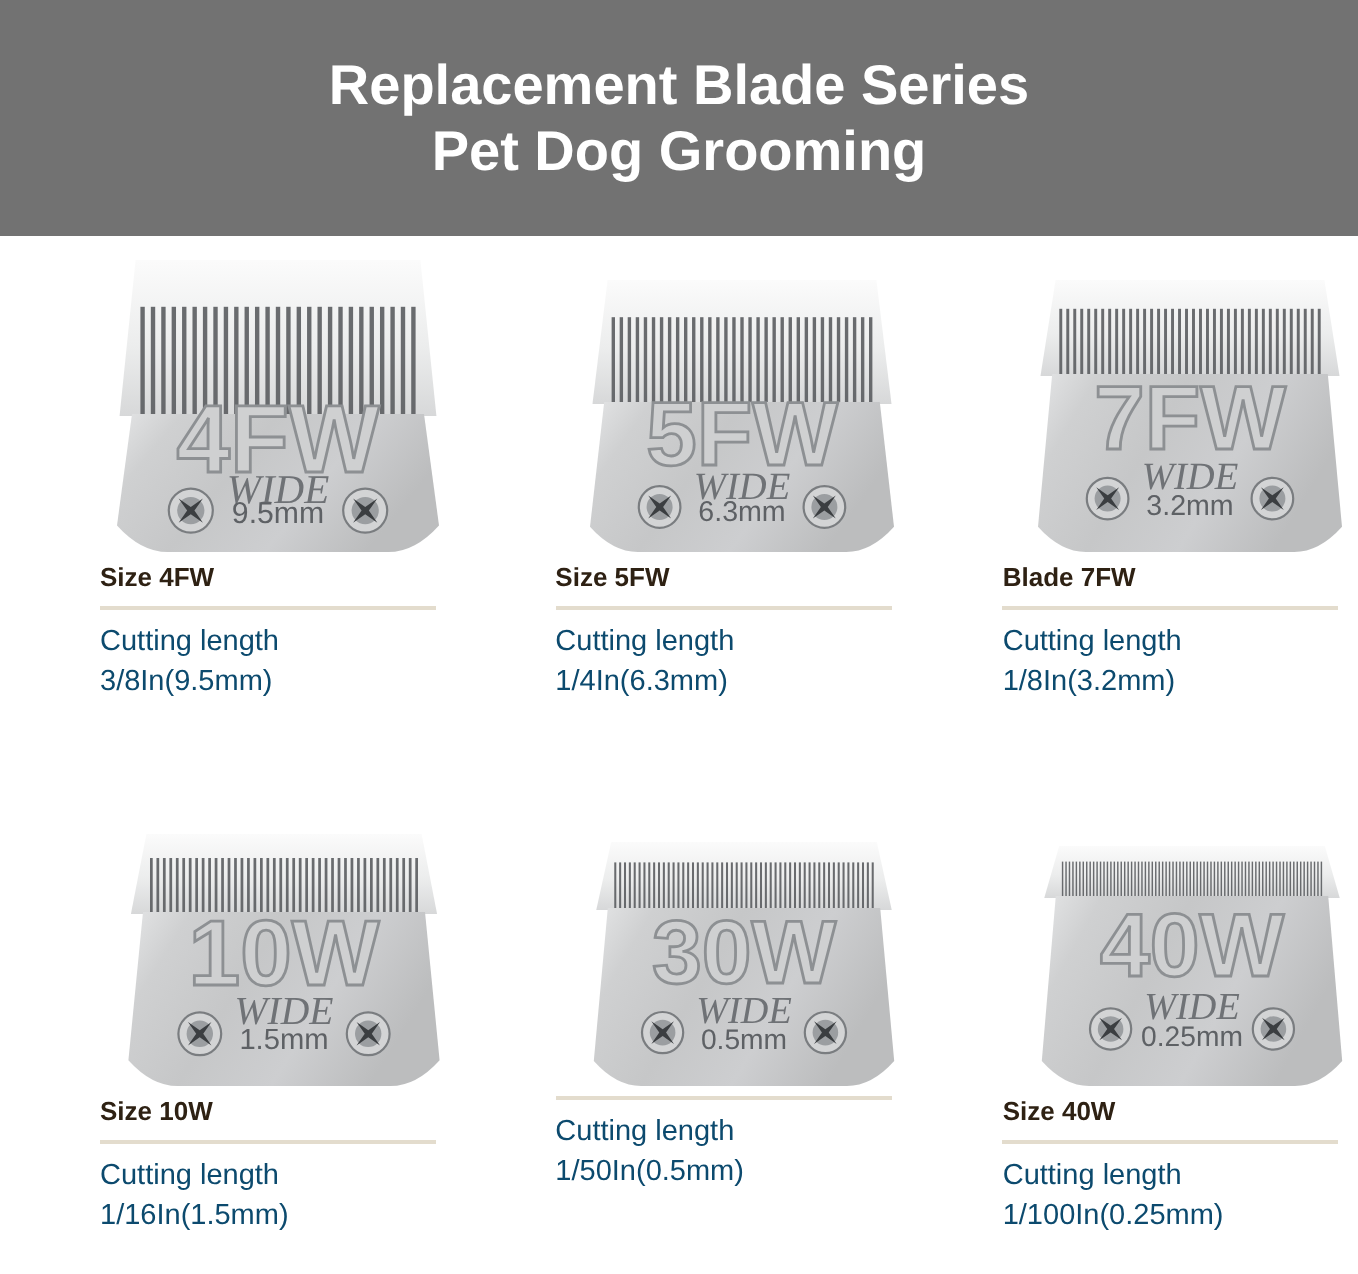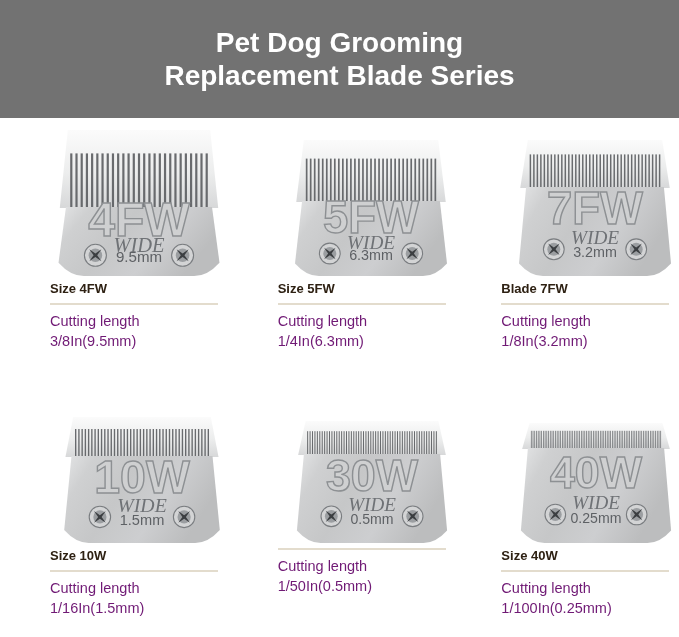--- a/index.html
+++ b/index.html
@@ -77,31 +77,31 @@
   }
   .rule{
     height:2px;
     background:#e3dccd;
     margin-top:3px;
     margin-bottom:6px;
     width:168px;
   }
   .desc{
     font-size:14.5px;
-    color:#701a75;
+    color:#0c4a6e;
     line-height:20px;
     white-space:nowrap;
   }
 </style>
 </head>
 <body>
 
 <div class="banner">
+  <div class="banner-line">Replacement Blade Series</div>
   <div class="banner-line">Pet Dog Grooming</div>
-  <div class="banner-line">Replacement Blade Series</div>
 </div>
 
 <div class="grid">
 
   <div class="row row1">
     <div class="cell c1">
       <div class="blade-wrap">
           <svg width="178" height="150" viewBox="0 0 178 150" class="blade-svg">
             <defs>
               <linearGradient id="g-4FW" x1="0" y1="0" x2="1" y2="0.35">

